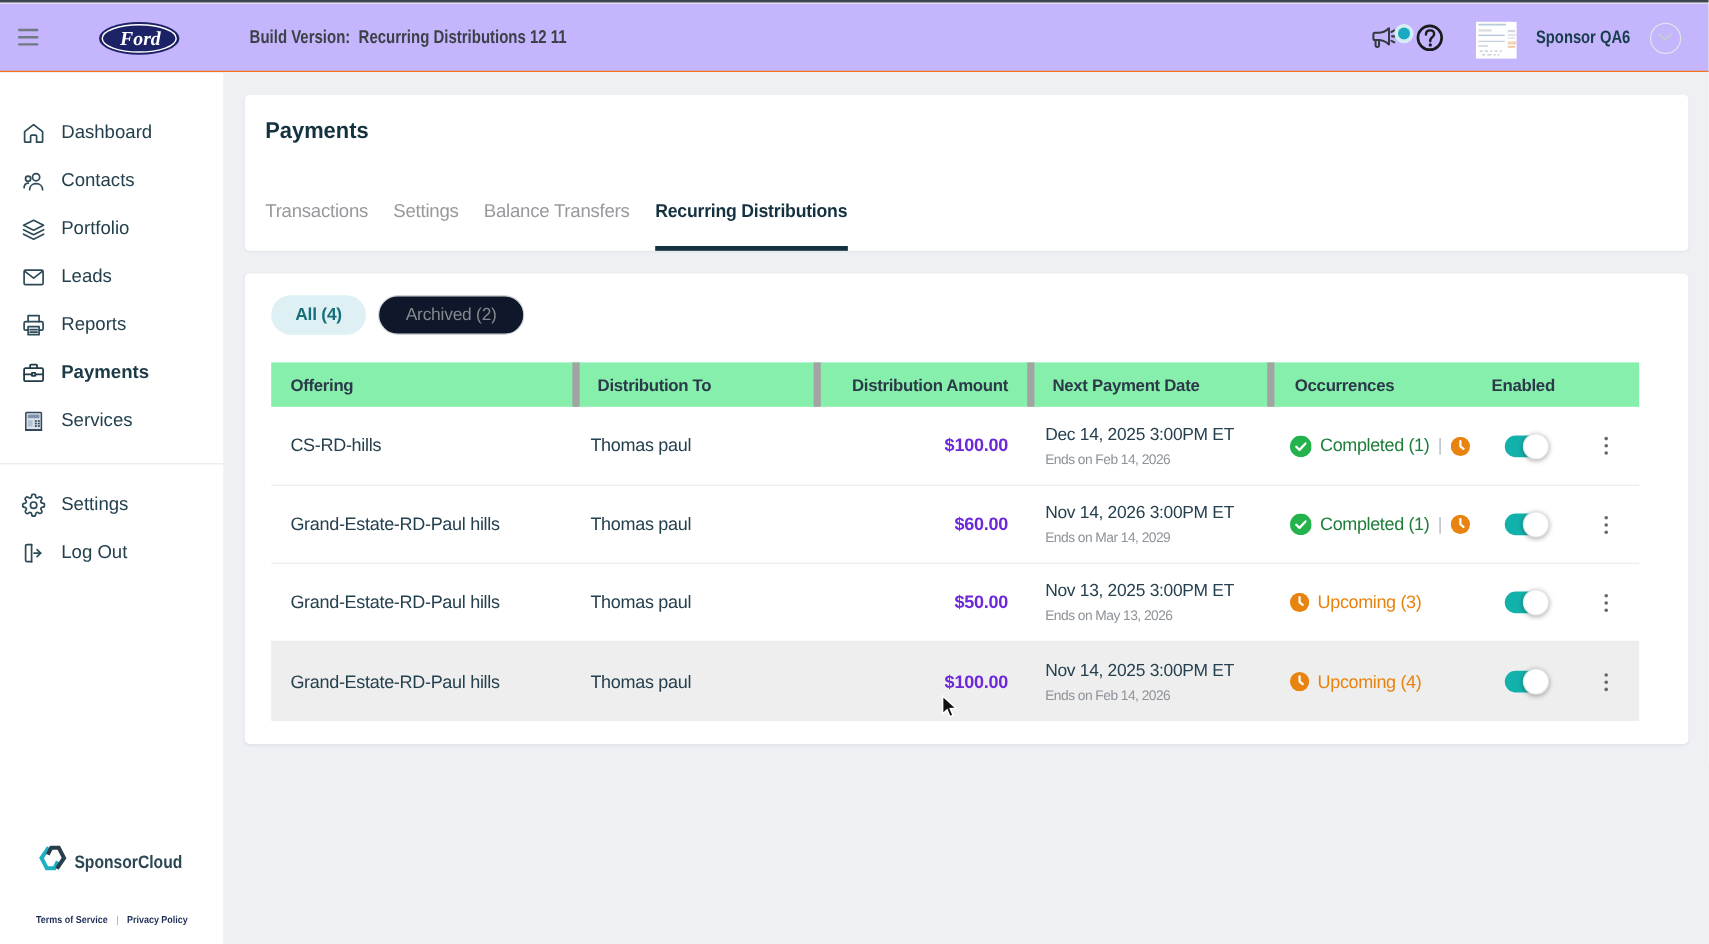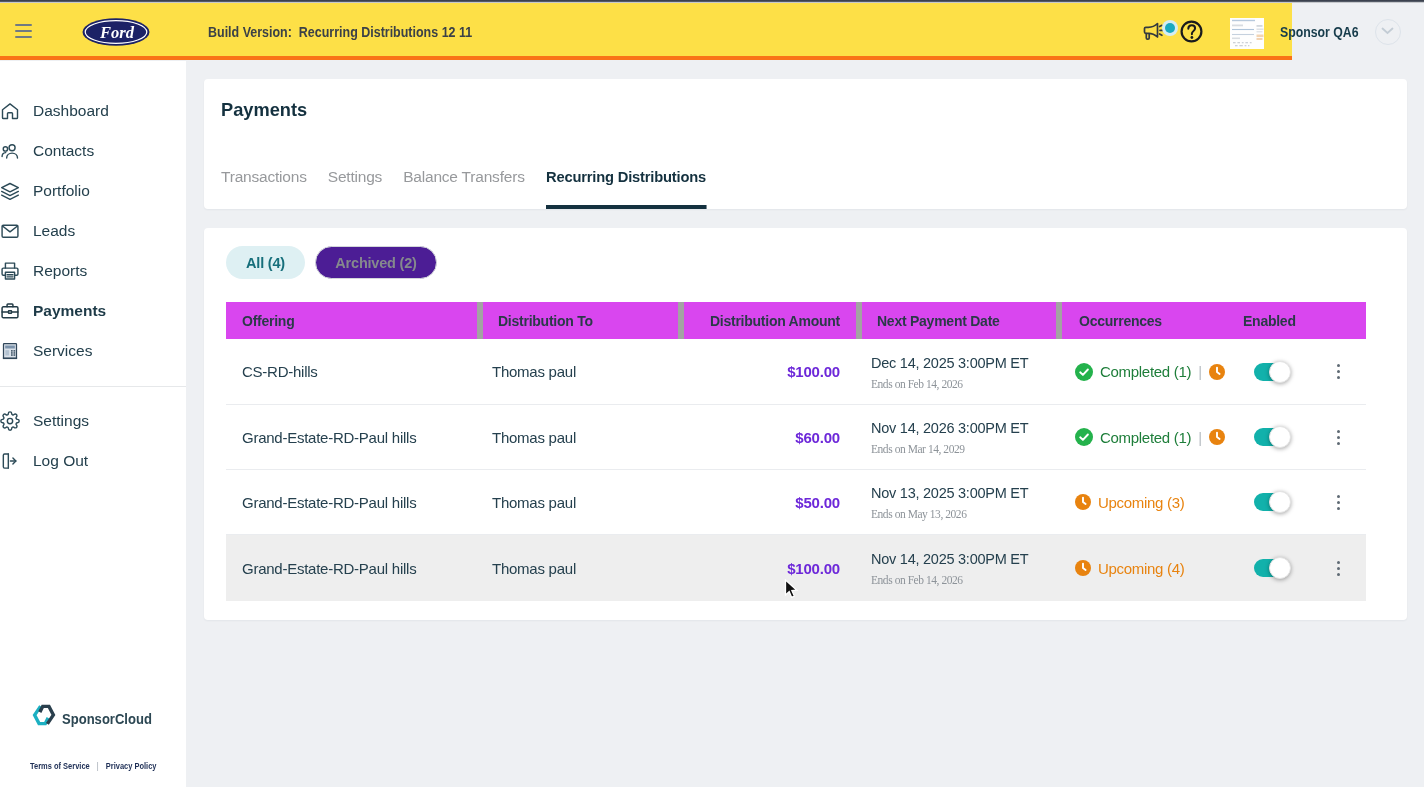--- a/index.html
+++ b/index.html
@@ -1,74 +1,74 @@
 <!DOCTYPE html>
 <html><head>
 <meta charset="utf-8">
 <style>
 * { margin:0; padding:0; box-sizing:border-box; }
 html,body { width:1424px; height:787px; font-family:"Liberation Sans",sans-serif; }
 #app { position:relative; width:1424px; height:787px; background:#eef0f3; overflow:hidden; }
 .topstrip { position:absolute; top:0; left:0; width:1424px; height:3px; background:linear-gradient(180deg,#373d49 0%,#434a57 45%,#ffffff 100%); }
-.topbar { position:absolute; top:3px; left:0; width:1292px; height:57px; background:#fde047; border-bottom:4px solid #f97316; }
+.topbar { position:absolute; top:3px; left:0; width:1424px; height:57px; background:#c4b5fd; border-bottom:1px solid #f97316; }
 .burger { position:absolute; left:15px; top:21px; width:17px; height:14px; }
 .burger span { display:block; height:2px; background:#707a82; border-radius:1px; margin-bottom:4px; }
 .fordlogo { position:absolute; left:82px; top:15px; }
 .buildver { position:absolute; left:208px; top:20px; font-size:15.5px; font-weight:700; color:#3b4147; white-space:nowrap; transform:scaleX(0.805); transform-origin:left center; }
 .search { position:absolute; left:783px; top:12px; width:349px; height:32px; border:1px solid #d7dadd; border-radius:16px; background:#fff; }
 .search svg { position:absolute; left:14px; top:7px; }
 .search .ph { position:absolute; left:40px; top:8px; font-size:14px; letter-spacing:-0.1px; color:#9aa0a7; white-space:nowrap; }
 .icon-mega { position:absolute; left:1141px; top:16px; }
 .mega-dot-halo { position:absolute; left:1162px; top:16.5px; width:16px; height:16px; border-radius:50%; background:#d5edf2; }
 .mega-dot { position:absolute; left:1165px; top:19.5px; width:10px; height:10px; border-radius:50%; background:#19a9c0; }
 .icon-q { position:absolute; left:1180px; top:17px; }
 .avatar { position:absolute; left:1230px; top:15px; width:34px; height:31px; }
 .sponsor { position:absolute; left:1280px; top:20px; font-size:15px; font-weight:700; color:#173c4b; white-space:nowrap; transform:scaleX(0.82); transform-origin:left center; }
 .chev { position:absolute; left:1375px; top:16px; width:26px; height:26px; border:1.5px solid #dde3ea; border-radius:50%; }
 .chev svg { position:absolute; left:5px; top:7px; }
 .sidebar { position:absolute; top:61px; left:0; width:186px; height:726px; background:#fff; }
 .nav { position:absolute; top:30px; left:0; width:186px; }
-.nav-item { display:flex; align-items:center; height:40px; }
+.nav-item { display:flex; align-items:center; height:40px; padding-left:18px; }
 .nav-item svg { flex:0 0 20px; }
 .nav-item .lbl { margin-left:13px; font-size:15.5px; color:#24404d; }
 .nav-item .lbl.b { font-weight:700; color:#1d3a47; }
 .nav-divider { margin:15px 0 14px 0; border-top:1px solid #e6e8ea; }
 .sclogo { position:absolute; left:30px; top:642px; display:flex; align-items:flex-end; }
 .sclogo .txt { margin-left:4px; font-size:15px; font-weight:700; color:#2c4753; transform:scaleX(0.87); transform-origin:left center; }
 .foot { position:absolute; left:30px; top:700px; font-size:8.5px; font-weight:700; color:#1d2e55; white-space:nowrap; transform:scaleX(0.88); transform-origin:left center; }
 .foot .sep { color:#9aa2ab; font-weight:400; margin:0 8px; }
 .card { position:absolute; background:#fff; border-radius:4px; box-shadow:0 1px 2px rgba(20,30,50,0.05); }
 .card1 { left:204px; top:79px; width:1203px; height:130px; }
 .card1 h1 { position:absolute; left:17px; top:20px; font-size:19px; font-weight:700; color:#14313f; transform:scaleX(0.96); transform-origin:left center; white-space:nowrap; }
 .tabs { position:absolute; left:17px; bottom:0; display:flex; }
 .tab { font-size:15.5px; letter-spacing:-0.2px; color:#97999c; margin-right:21px; padding-bottom:23px; white-space:nowrap; }
 .tab.active { color:#14313f; font-weight:700; border-bottom:4px solid #14313f; padding-bottom:19px; transform:scaleX(0.95); transform-origin:left bottom; }
 .card2 { left:204px; top:228px; width:1203px; height:392px; }
 .pills { position:absolute; left:22px; top:18px; display:flex; }
 .pill { height:33px; border-radius:17px; font-size:14.5px; letter-spacing:-0.2px; display:flex; align-items:center; justify-content:center; }
 .pill.all { width:79px; background:#def0f3; color:#166f7b; font-weight:700; margin-right:10px; }
-.pill.arch { width:122px; background:#4c1d95; border:1px solid #d3d7da; color:#85898d;font-weight:bold; }
+.pill.arch { width:122px; background:#0f172a; border:1px solid #d3d7da; color:#85898d; }
 .tbl { position:absolute; left:22px; top:74px; width:1140px; }
 .thead .c-en { padding-left:17px; }
 .thead .c-occ { padding-left:17px; }
-.thead { display:flex; height:37px; background:#d946ef; align-items:center; font-size:14px; letter-spacing:-0.25px; font-weight:700; color:#2b3a48; }
+.thead { display:flex; height:37px; background:#86efac; align-items:center; font-size:14px; letter-spacing:-0.25px; font-weight:700; color:#2b3a48; }
 .th { height:37px; display:flex; align-items:center; }
 .th.bl { border-left:6px solid #a3a3a3; }
 .row { display:flex; height:66px; align-items:center; border-bottom:1px solid #eaecef; font-size:15px; letter-spacing:-0.25px; color:#25404e; }
 .row.mid { height:65px; } .row:last-child { border-bottom:none; height:66px; background:#eeeeee; }
 .c-off { width:251px; padding-left:16px; }
 .c-to { width:201px; padding-left:15px; }
 .c-amt { width:178px; padding-right:16px; justify-content:flex-end; text-align:right; display:flex; }
 .c-date { width:200px; padding-left:15px; }
 .c-occ { width:170px; padding-left:19px; display:flex; align-items:center; white-space:nowrap; flex-wrap:nowrap; }
 .c-en { width:84px; display:flex; justify-content:flex-start; padding-left:28px; }
 .c-act { width:56px; display:flex; justify-content:center; }
 .amt { font-weight:700; color:#6d28d9; letter-spacing:-0.2px; }
 .dmain { font-size:14.5px; letter-spacing:-0.25px; color:#25404e; line-height:20px; white-space:nowrap; }
-.dsub { font-size:11.5px; letter-spacing:-0.45px; color:#8d9399; line-height:13px; margin-top:5px; white-space:nowrap;font-family:Liberation Serif, serif; }
+.dsub { font-size:11.5px; letter-spacing:-0.45px; color:#8d9399; line-height:13px; margin-top:5px; white-space:nowrap; }
 .occ-g { color:#1e7e3a; margin-left:7px; letter-spacing:-0.3px; }
 .occ-o { color:#e8830f; margin-left:7px; letter-spacing:-0.3px; }
 .occ-pipe { color:#b9bec3; margin:0 7px; }
 .toggle { position:relative; width:37px; height:22px; }
 .toggle .track { position:absolute; left:0; top:2px; width:34px; height:18px; border-radius:9px; background:#12b1ab; }
 .toggle .knob { position:absolute; right:0; top:0; width:22px; height:22px; border-radius:50%; background:#fff; border:1px solid #e4e4e4; box-shadow:0 1px 4px rgba(0,0,0,0.35); }
 .dots { display:flex; flex-direction:column; align-items:center; }
 .dots i { width:3px; height:3px; border-radius:50%; background:#5f6a74; margin:1.5px 0; }
 .cursor { position:absolute; left:784px; top:579px; }
 </style>

